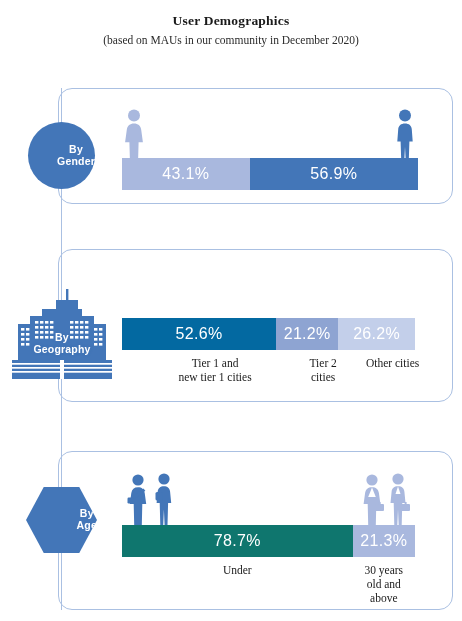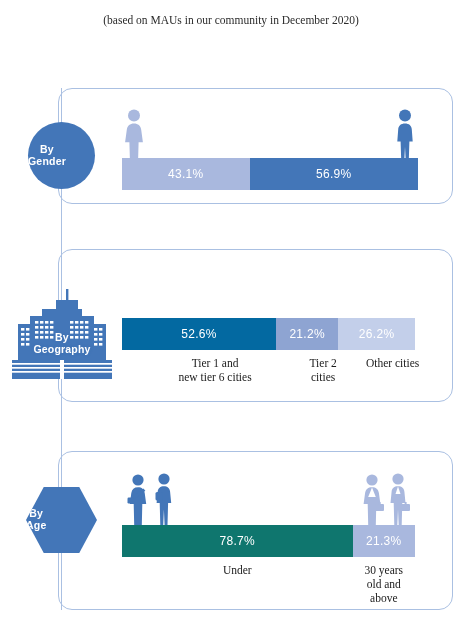--- a/index.html
+++ b/index.html
@@ -44,21 +44,21 @@
     position:absolute;left:61px;width:1.3px;
     background:#aac0e2;
   }
   #conn-1{top:88px;height:161px;}
   #conn-2{top:249px;height:202px;}
   #conn-3{top:451px;height:159px;}
 
   
   .badge{
     position:absolute;
-    display:flex;align-items:center;justify-content:flex-start;
+    display:flex;align-items:center;justify-content:flex-end;
     text-align:center;
     font-family:"Liberation Sans", sans-serif;
     font-size:10.5px;font-weight:bold;
     color:#ffffff;line-height:1.12;
     letter-spacing:.2px;
   }
   #badge-gender{
     left:28px;top:122px;width:67px;height:67px;
     background:#4376b8;border-radius:50%;
   }
@@ -79,21 +79,21 @@
     line-height:1.12;
     text-shadow:0 0 2px rgba(67,118,184,.95),0 0 3px rgba(67,118,184,.8);
   }
   #badge-geography svg{position:absolute;left:0;top:0;}
 
   
   .bar{position:absolute;display:flex;overflow:hidden;}
   .seg{
     display:flex;align-items:center;justify-content:center;
     font-family:"Liberation Sans", sans-serif;
-    font-size:12px;color:#ffffff;
+    font-size:16px;color:#ffffff;
     letter-spacing:.3px;
     box-sizing:border-box;
   }
   #bar-gender{left:122px;top:158px;width:296px;height:32px;}
   #bar-geography{left:122px;top:318px;width:293px;height:32px;}
   #bar-age{left:122px;top:525px;width:293px;height:32px;}
 
   
   .figure{position:absolute;}
 
@@ -108,20 +108,21 @@
   .cap.single{display:flex;align-items:flex-start;justify-content:center;padding-top:6px;}
   #caps-geography{left:138px;top:350px;width:293px;justify-content:center;}
   #caps-age{left:122px;top:557px;width:293px;}
 </style>
 </head>
 <body>
 
 <div class="infographic">
 
   <div class="header">
+    <p class="title">User Demographics</p>
     <p class="subtitle">(based on MAUs in our community in December 2020)</p>
   </div>
 
   <div class="connector" id="conn-1"></div>
   <div class="connector" id="conn-2"></div>
   <div class="connector" id="conn-3"></div>
 
   <div class="panel" id="panel-gender"></div>
 
   <div class="figure" style="left:120px;top:108px;width:28px;height:52px;">
@@ -164,21 +165,21 @@
       <span>21.2%</span>
     </div>
     <div class="seg" style="width:26.2%;background:#c3cfea;">
       <span>26.2%</span>
     </div>
   </div>
 
   <div class="captions" id="caps-geography">
     <div class="cap" style="width:52.6%;">
       <div>Tier 1 and</div>
-      <div>new tier 6 cities</div>
+      <div>new tier 1 cities</div>
     </div>
     <div class="cap" style="width:21.2%;">
       <div>Tier 2</div>
       <div>cities</div>
     </div>
     <div class="cap single" style="width:26.2%;">
       <div>Other cities</div>
     </div>
   </div>
 

